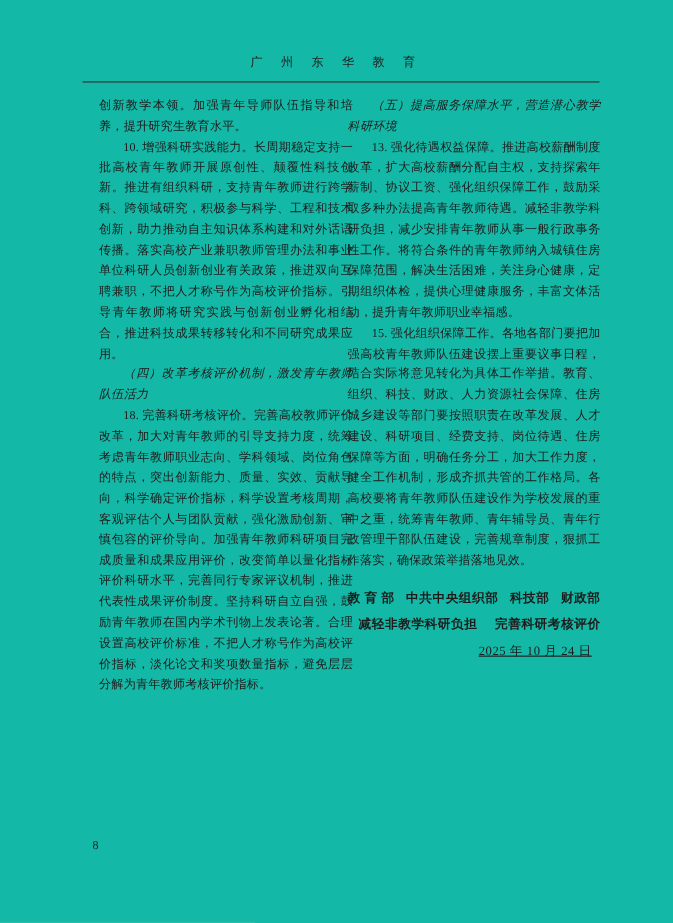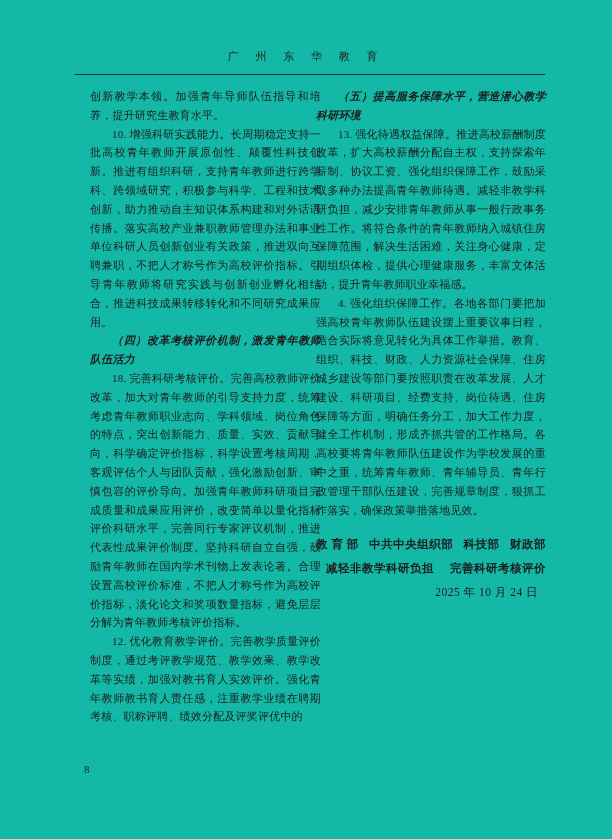--- a/index.html
+++ b/index.html
@@ -35,35 +35,36 @@
     font-size: 11px;
     line-height: 18.8px;
     text-align: justify;
     letter-spacing: 0.2px;
   }
   .col-left  { left: 90px;  width: 231px; }
   .col-right { left: 316px; width: 230px; }
   .par { margin: 0; }
   .indent { text-indent: 2em; }
   .lead { font-weight: normal; }
-  .heading { font-style: italic; font-weight: 700; }
+  .heading { font-style: italic; font-weight: 400; }
   .signature {
     margin-top: 13px;
     font-weight: bold;
     font-size: 11.5px;
     line-height: 24px;
     letter-spacing: 0.5px;
   }
   .sig-row-1 { display: flex; justify-content: space-between; }
   .sig-row-2 { display: flex; justify-content: flex-end; gap: 16px; }
   .sig-date {
     font-weight: normal;
     text-align: right;
     padding-right: 8px;
     letter-spacing: 0.5px;
+    text-decoration: underline;
   }
   .page-number {
     position: absolute;
     left: 84px;
     top: 763px;
     font-size: 11px;
     color: #222;
   }
 </style>
 </head>
@@ -72,27 +73,26 @@
 <div class="page">
 
   <div class="header-title">广 州 东 华 教 育</div>
   <div class="header-rule"></div>
 
   <div class="column col-left">
     <p class="par">创新教学本领。加强青年导师队伍指导和培养，提升研究生教育水平。</p>
     <p class="par indent"><span class="lead">10. 增强科研实践能力。</span><span>长周期稳定支持一批高校青年教师开展原创性、颠覆性科技创新。推进有组织科研，支持青年教师进行跨学科、跨领域研究，积极参与科学、工程和技术创新，助力推动自主知识体系构建和对外话语传播。落实高校产业兼职教师管理办法和事业单位科研人员创新创业有关政策，推进双向互聘兼职，不把人才称号作为高校评价指标。引导青年教师将研究实践与创新创业孵化相结合，推进科技成果转移转化和不同研究成果应用。</span></p>
     <p class="par indent heading">（四）改革考核评价机制，激发青年教师队伍活力</p>
     <p class="par indent"><span class="lead">18. 完善科研考核评价。</span><span>完善高校教师评价改革，加大对青年教师的引导支持力度，统筹考虑青年教师职业志向、学科领域、岗位角色的特点，突出创新能力、质量、实效、贡献导向，科学确定评价指标，科学设置考核周期，客观评估个人与团队贡献，强化激励创新、审慎包容的评价导向。加强青年教师科研项目完成质量和成果应用评价，改变简单以量化指标评价科研水平，完善同行专家评议机制，推进代表性成果评价制度。坚持科研自立自强，鼓励青年教师在国内学术刊物上发表论著。合理设置高校评价标准，不把人才称号作为高校评价指标，淡化论文和奖项数量指标，避免层层分解为青年教师考核评价指标。</span></p>
-    <p class="par indent"><span class="lead">12. 优化教育教学评价。</span><span>完善教学质量评价制度，通过考评教学规范、教学效果、教学改革等实绩，加强对教书育人实效评价。强化青年教师教书育人责任感，注重教学业绩在聘期考核、职称评聘、绩效分配及评奖评优中的</span></p>
   </div>
 
   <div class="column col-right">
     <p class="par indent heading">（五）提高服务保障水平，营造潜心教学科研环境</p>
     <p class="par indent"><span class="lead">13. 强化待遇权益保障。</span><span>推进高校薪酬制度改革，扩大高校薪酬分配自主权，支持探索年薪制、协议工资、强化组织保障工作，鼓励采取多种办法提高青年教师待遇。减轻非教学科研负担，减少安排青年教师从事一般行政事务性工作。将符合条件的青年教师纳入城镇住房保障范围，解决生活困难，关注身心健康，定期组织体检，提供心理健康服务，丰富文体活动，提升青年教师职业幸福感。</span></p>
-    <p class="par indent"><span class="lead">4. 强化组织保障工作。</span><span>各地各部门要把加强高校青年教师队伍建设摆上重要议事日程，结合实际将意见转化为具体工作举措。教育、组织、科技、财政、人力资源社会保障、住房城乡建设等部门要按照职责在改革发展、人才建设、科研项目、经费支持、岗位待遇、住房保障等方面，明确任务分工，加大工作力度，健全工作机制，形成齐抓共管的工作格局。各高校要将青年教师队伍建设作为学校发展的重中之重，统筹青年教师、青年辅导员、青年行政管理干部队伍建设，完善规章制度，狠抓工作落实，确保政策举措落地见效。</span></p>
+    <p class="par indent"><span class="lead">15. 强化组织保障工作。</span><span>各地各部门要把加强高校青年教师队伍建设摆上重要议事日程，结合实际将意见转化为具体工作举措。教育、组织、科技、财政、人力资源社会保障、住房城乡建设等部门要按照职责在改革发展、人才建设、科研项目、经费支持、岗位待遇、住房保障等方面，明确任务分工，加大工作力度，健全工作机制，形成齐抓共管的工作格局。各高校要将青年教师队伍建设作为学校发展的重中之重，统筹青年教师、青年辅导员、青年行政管理干部队伍建设，完善规章制度，狠抓工作落实，确保政策举措落地见效。</span></p>
 
     <div class="signature">
       <div class="sig-row-1">
         <span>教 育 部</span>
         <span>中共中央组织部</span>
         <span>科技部</span>
         <span>财政部</span>
       </div>
       <div class="sig-row-2">
         <span>减轻非教学科研负担</span>

